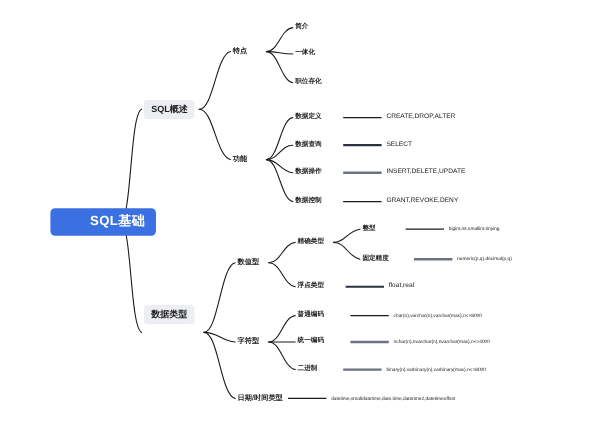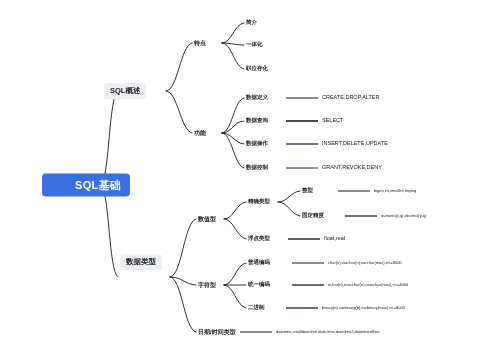--- a/index.html
+++ b/index.html
@@ -96,21 +96,21 @@
       <line x1="292" y1="263" x2="324" y2="263" stroke="#1a1a1a" stroke-width="1"></line>
       <line x1="292" y1="285" x2="324" y2="285" stroke="#6b7280" stroke-width="2"></line>
       <line x1="286" y1="308" x2="318" y2="308" stroke="#6b7280" stroke-width="2"></line>
 
       <line x1="240" y1="332" x2="272" y2="332" stroke="#1a1a1a" stroke-width="1"></line>
     </g>
   </svg>
 
   <div class="node root" style="left:42px;top:185px;padding-left:33px;">SQL基础</div>
 
-  <div class="node boxed" style="left:104px;top:91px;text-align:center;">SQL概述</div>
+  <div class="node boxed" style="left:120px;top:91px;text-align:center;">SQL概述</div>
   <div class="node boxed" style="left:120px;top:262px;">数据类型</div>
 
   <div class="node lvl2" style="left:194px;top:43px;">特点</div>
   <div class="node lvl2" style="left:194px;top:133px;">功能</div>
 
   <div class="node lvl3" style="left:246px;top:23px;">简介</div>
   <div class="node lvl3" style="left:246px;top:45px;">一体化</div>
   <div class="node lvl3" style="left:246px;top:69px;">职位存化</div>
 
   <div class="node lvl3" style="left:246px;top:98px;">数据定义</div>

